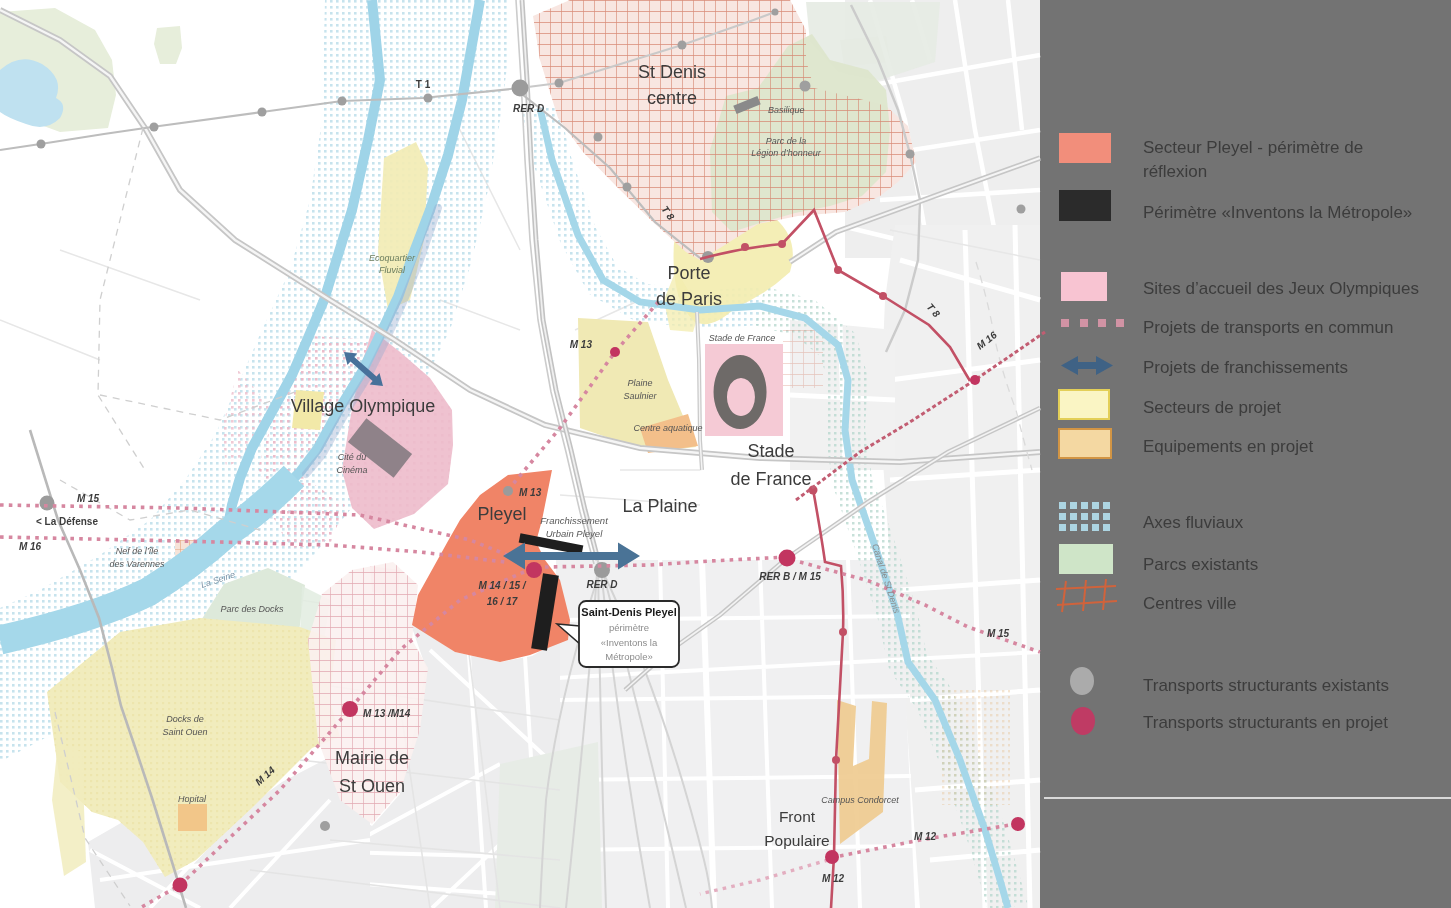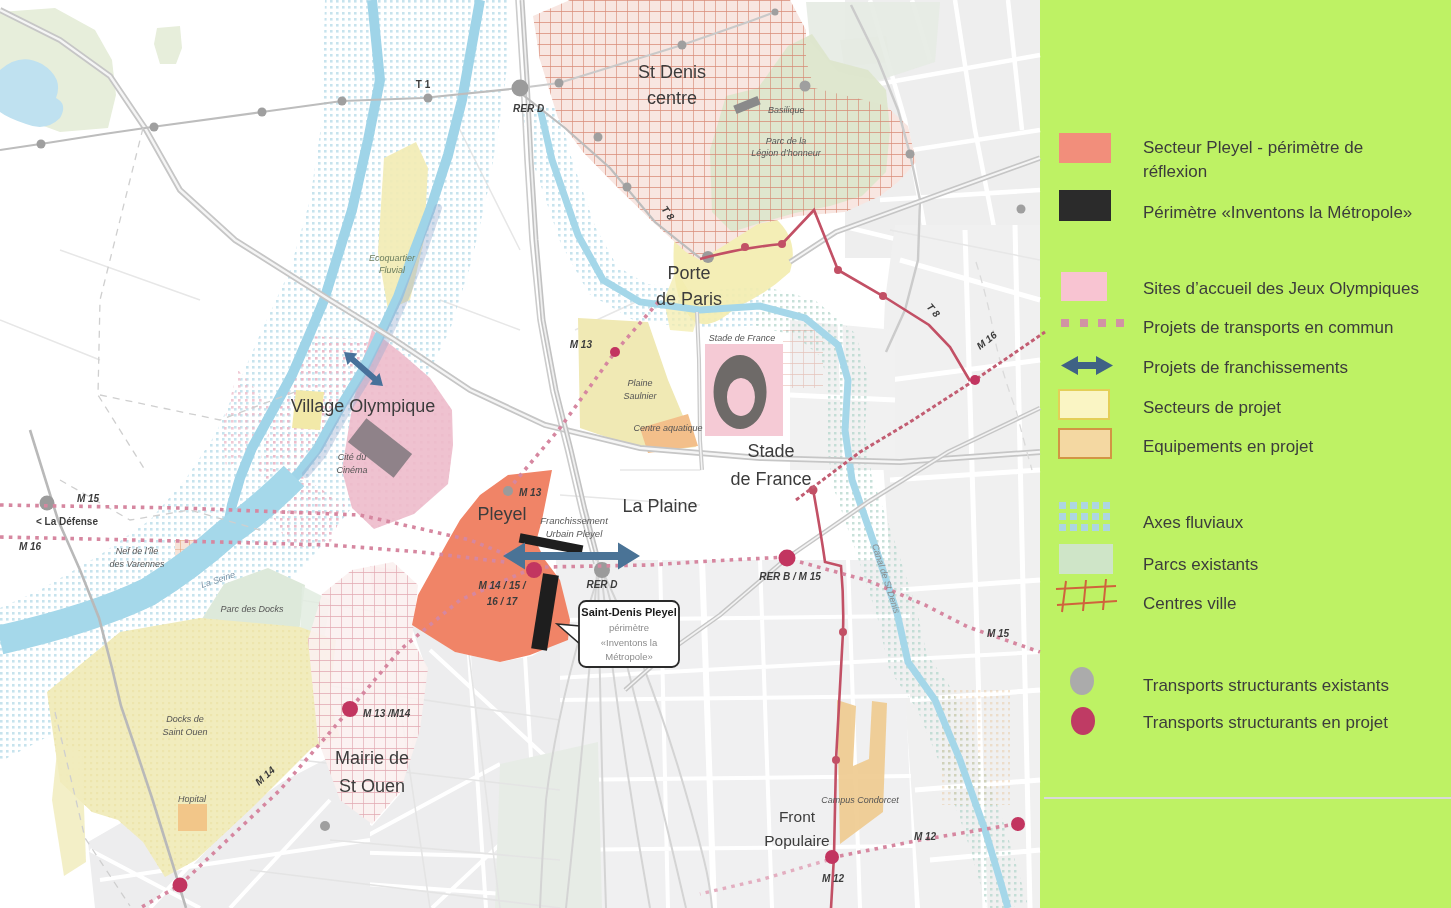--- a/index.html
+++ b/index.html
@@ -1,16 +1,16 @@
 <!DOCTYPE html>
 <html><head>
 <meta charset="utf-8">
 <style>
 html,body{margin:0;padding:0;background:#fff;}
-#wrap{position:relative;width:1451px;height:908px;overflow:hidden;background:#bef264;
+#wrap{position:relative;width:1451px;height:908px;overflow:hidden;background:#737373;
  font-family:"Liberation Sans",sans-serif;}
 svg text{font-family:"Liberation Sans",sans-serif;}
 </style>
 </head>
 <body>
 <div id="wrap">
 <svg width="1451" height="908" viewBox="0 0 1451 908">
 <defs>
 <pattern id="dotblue" width="6" height="6" patternUnits="userSpaceOnUse">
  <rect x="0" y="0" width="2.6" height="2.6" fill="#b4d9e6" opacity="0.75"></rect>

